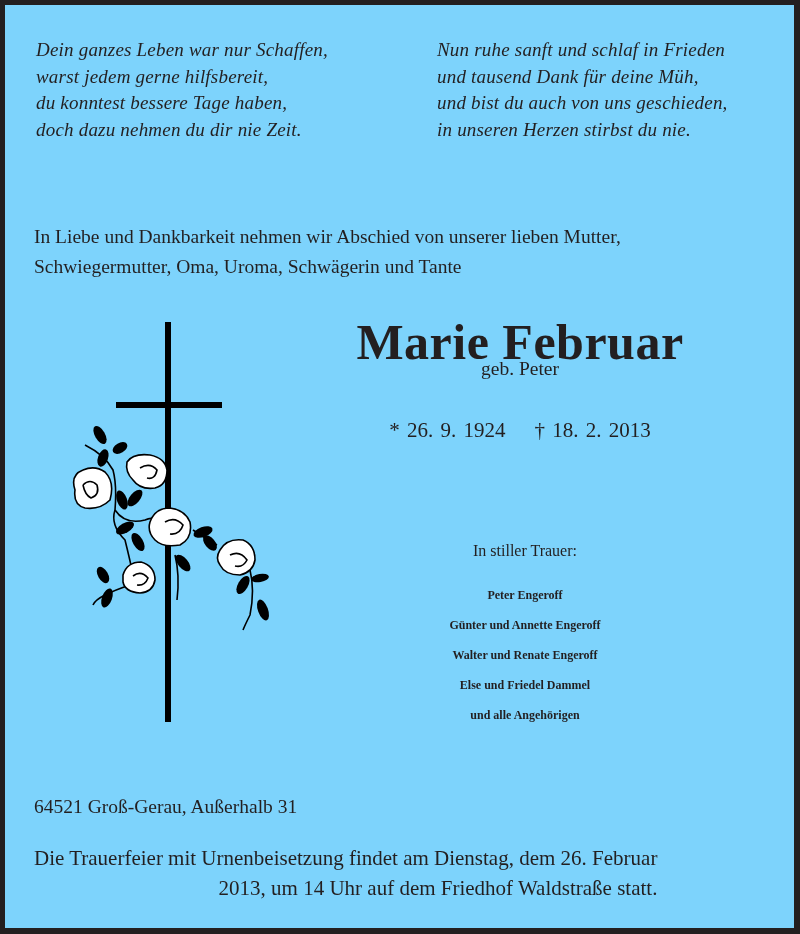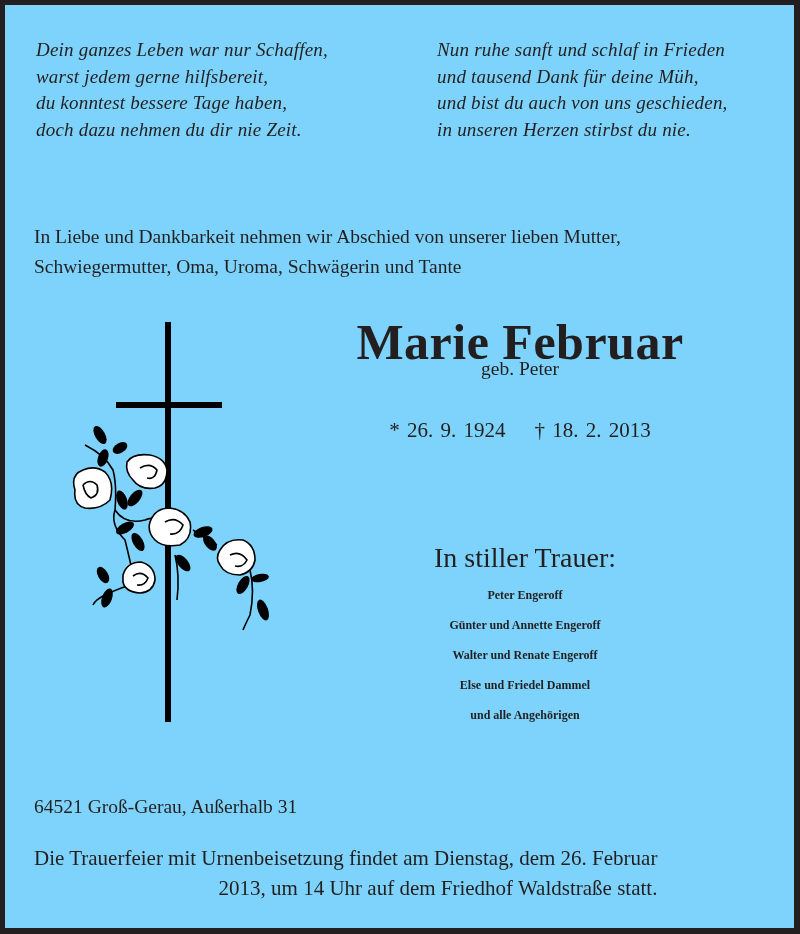--- a/index.html
+++ b/index.html
@@ -32,21 +32,21 @@
       position: absolute; left: 300px; width: 430px; top: 353px;
       text-align: center; font-size: 19.5px;
     }
     .dates {
       position: absolute; left: 300px; width: 430px; top: 413px;
       text-align: center; font-size: 21px; word-spacing: 2px;
     }
     .dates span { white-space: pre; margin-top: 44px; }
     .mourning-label {
       position: absolute; left: 340px; width: 360px; top: 537px;
-      text-align: center; font-size: 28px;
+      text-align: center; font-size: 16px;
     }
     .mourners {
       position: absolute; left: 340px; width: 360px; top: 575px;
       text-align: center; font-size: 12px; font-weight: bold; line-height: 30px;
     }
     .address {
       position: absolute; left: 29px; top: 791px;
       font-size: 19.5px; white-space: nowrap;
     }
     .ceremony {

